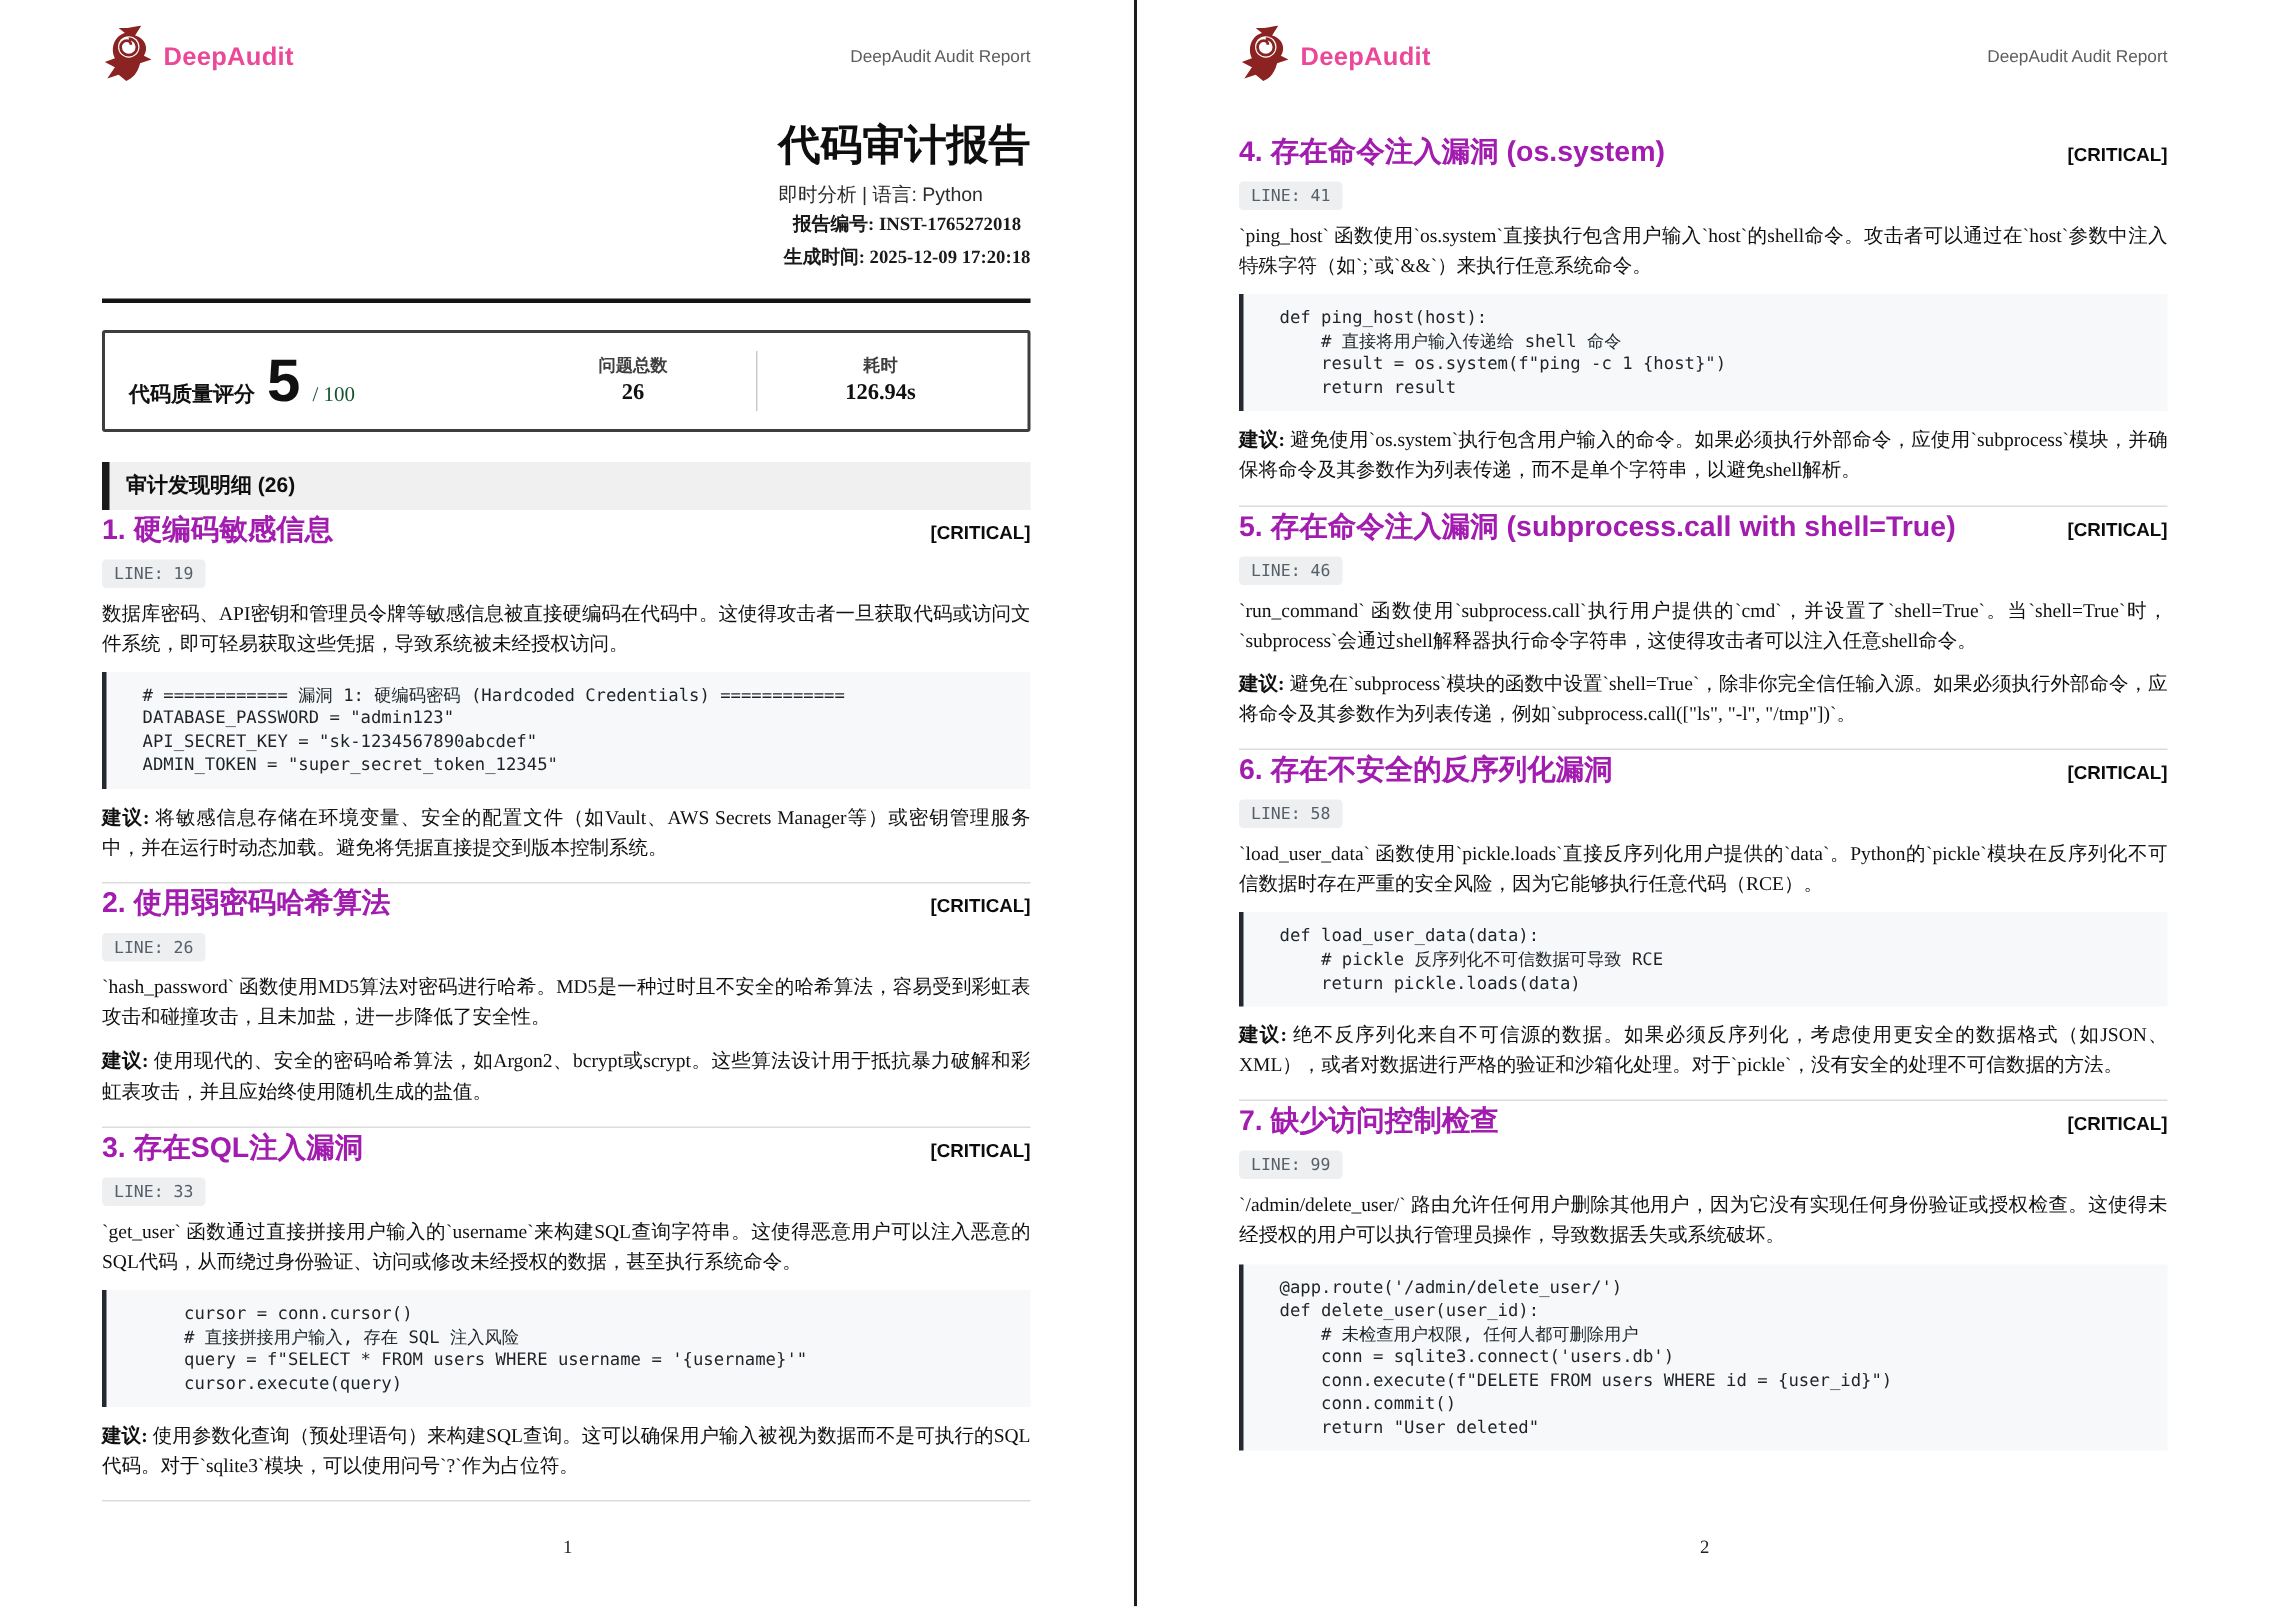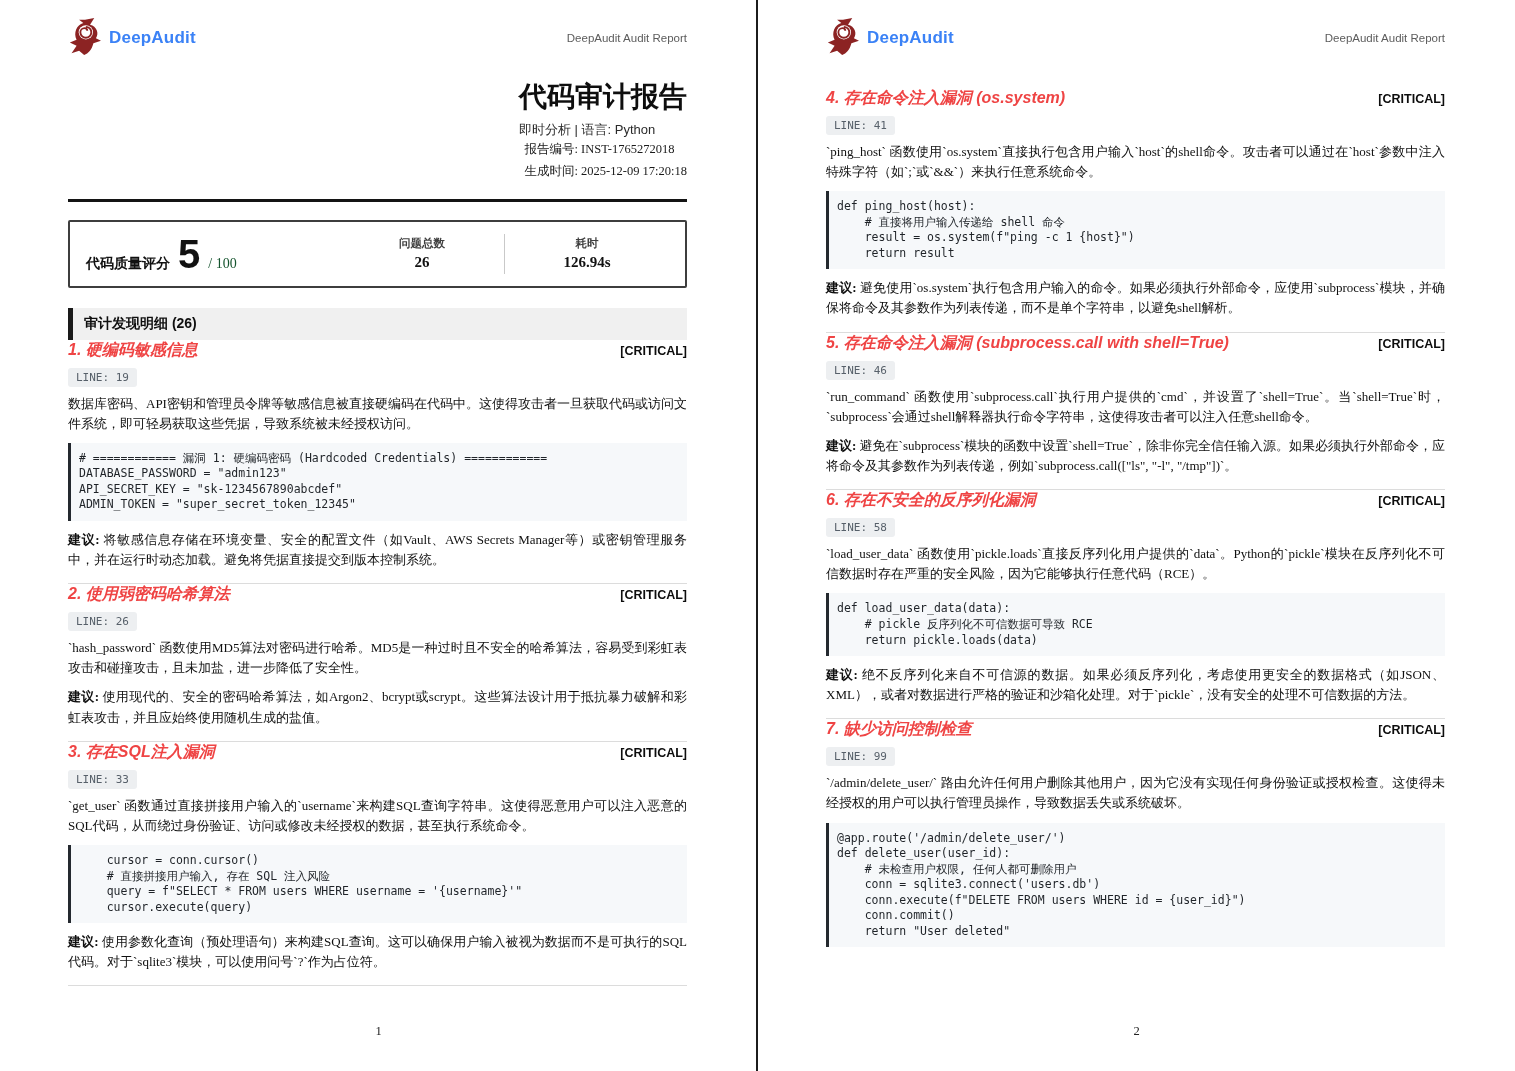--- a/index.html
+++ b/index.html
@@ -8,29 +8,29 @@
   .page{position:absolute;top:0;width:757px;height:1071px;background:#fff;overflow:hidden;
         padding:0 70px 0 68px;box-sizing:border-box;}
   .page1{left:0;}
   .page2{left:758px;}
   .page-gap{position:absolute;left:756px;top:0;width:2px;height:1071px;background:#1c1c1c;}
 
   
   .hdr{display:flex;justify-content:space-between;align-items:center;padding-top:18px;height:40px;}
   .brand{display:flex;align-items:center;gap:7px;}
   .brand-name{font-family:"Liberation Sans","DejaVu Sans",sans-serif;font-weight:bold;
-              font-size:17px;color:#3b82f6;letter-spacing:.2px;}
+              font-size:17px;color:#ec4899;letter-spacing:.2px;}
   .hdr-right{font-family:"Liberation Sans","DejaVu Sans",sans-serif;font-size:11.5px;color:#5c5c5c;}
 
   
   .title-row{display:flex;justify-content:space-between;align-items:flex-end;margin-top:24px;flex-direction:column;}
   .doc-title{font-family:"Liberation Sans","DejaVu Sans",sans-serif;font-weight:bold;
              font-size:28px;color:#0e0e0e;line-height:1.1;margin:0;}
   .doc-sub{font-family:"Liberation Sans","DejaVu Sans",sans-serif;font-size:13px;color:#2b2b2b;margin-top:8px;}
-  .doc-meta{text-align:left;font-size:12.5px;font-weight:normal;color:#1a1a1a;line-height:1.75;}
+  .doc-meta{text-align:center;font-size:12.5px;font-weight:bold;color:#1a1a1a;line-height:1.75;}
   .thick-rule{border:none;border-top:3px solid #141414;margin:16px 0 0 0;}
 
   
   .score-box{margin-top:18px;border:2px solid #3e3e3e;border-radius:2px;display:flex;
              align-items:center;padding:10px 16px;height:44px;}
   .score-left{flex:1.55;display:flex;align-items:baseline;gap:8px;}
   .score-label{font-family:"Liberation Sans","DejaVu Sans",sans-serif;font-weight:bold;font-size:14px;}
   .score-val{font-family:"Liberation Sans","DejaVu Sans",sans-serif;font-weight:bold;font-size:40px;line-height:1;}
   .score-max{font-size:14px;color:#14532d;}
   .stat{flex:1;text-align:center;}
@@ -41,29 +41,29 @@
   
   .section-bar{margin-top:20px;background:#f0f0f0;border-left:5px solid #1a1a1a;
                font-family:"Liberation Sans","DejaVu Sans",sans-serif;font-weight:bold;
                font-size:14px;padding:7px 11px;color:#0f0f0f;}
 
   
   .finding{}
   .finding.first-p2{margin-top:30px;}
   .f-head{display:flex;justify-content:space-between;align-items:baseline;}
   .f-title{font-family:"Liberation Sans","DejaVu Sans",sans-serif;font-weight:bold;
-           font-size:16px;color:#ef4444;margin:0;font-style:italic;}
+           font-size:19px;color:#a21caf;margin:0;}
   .sev{font-family:"Liberation Sans","DejaVu Sans",sans-serif;font-weight:bold;font-size:12.5px;color:#0d0d0d;}
   .line-badge{display:inline-block;margin-top:7px;background:#edeff1;color:#57606a;
               font-family:"DejaVu Sans Mono","Liberation Mono",monospace;font-size:11px;
               padding:3px 8px;border-radius:3px;}
   .desc{margin:7px 0 0 0;font-size:13px;line-height:1.55;text-align:justify;color:#101010;}
   .code{margin:9px 0 0 0;background:#f6f8fa;border-left:3px solid #24292f;
         font-family:"DejaVu Sans Mono","Liberation Mono",monospace;font-size:11.5px;
-        line-height:1.35;color:#1f2328;padding:8px 8px;white-space:pre;overflow:hidden;}
+        line-height:1.35;color:#1f2328;padding:8px 24px;white-space:pre;overflow:hidden;}
   .sugg{margin-top:9px;}
   .sugg b{font-weight:bold;}
   .divider{border-bottom:1px solid #dcdcdc;margin-top:13px;}
 
   .page-num{position:absolute;bottom:32px;left:0;right:0;text-align:center;
             font-size:12.5px;color:#222;}
 </style>
 </head>
 <body>
 

